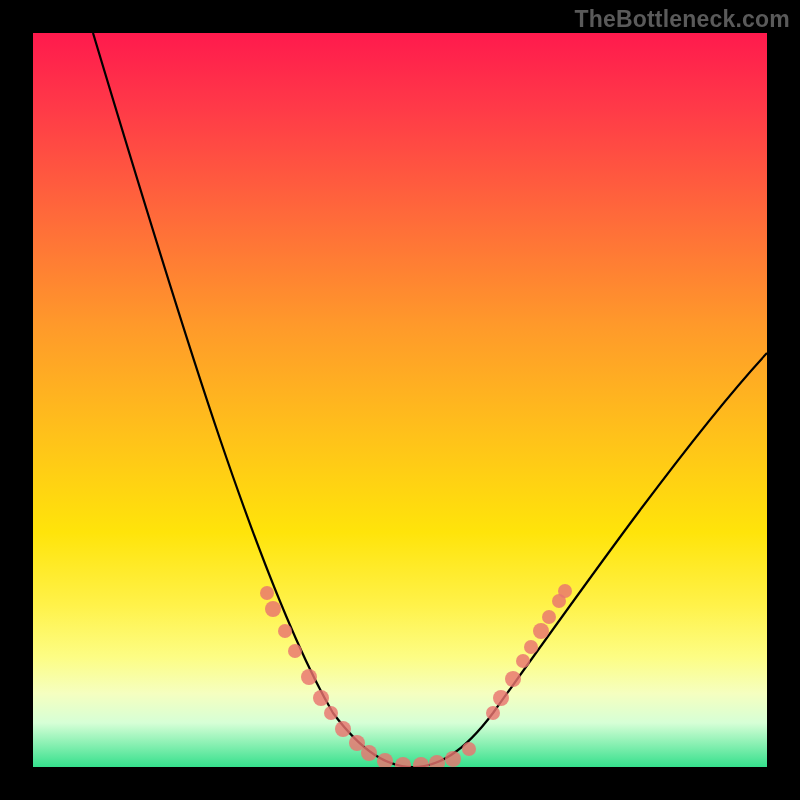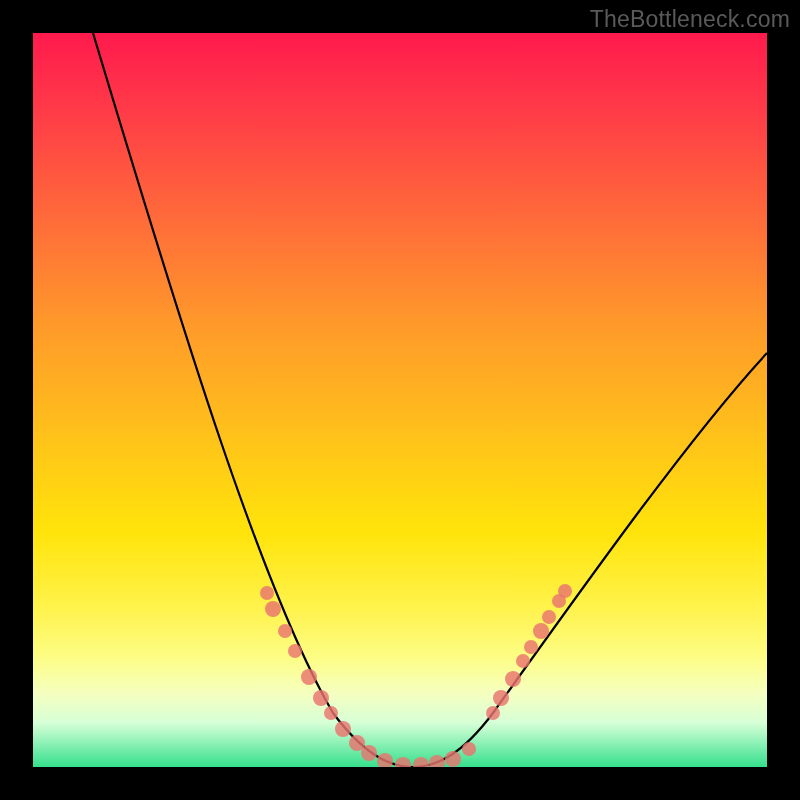--- a/index.html
+++ b/index.html
@@ -39,21 +39,21 @@
       #d6ffd6 94%,
       #35e08c 100%
     );
   }
   .watermark {
     position: absolute;
     top: 6px;
     right: 10px;
     color: #5a5a5a;
     font-size: 23px;
-    font-weight: 400;
+    font-weight: 700;
     letter-spacing: 0.2px;
     user-select: none;
   }
   svg.curve {
     position: absolute;
     left: 0;
     top: 0;
     width: 734px;
     height: 734px;
   }

